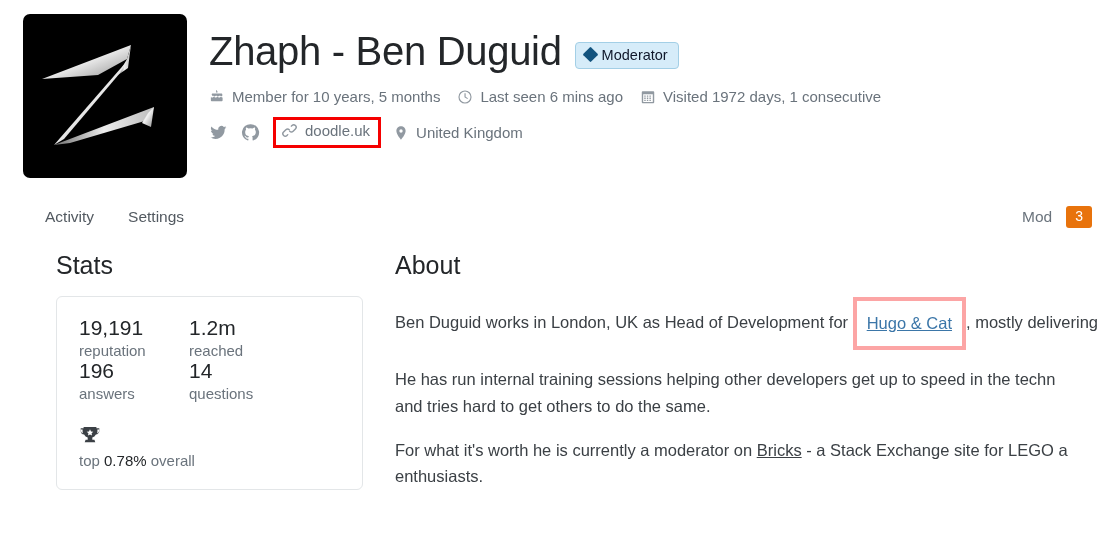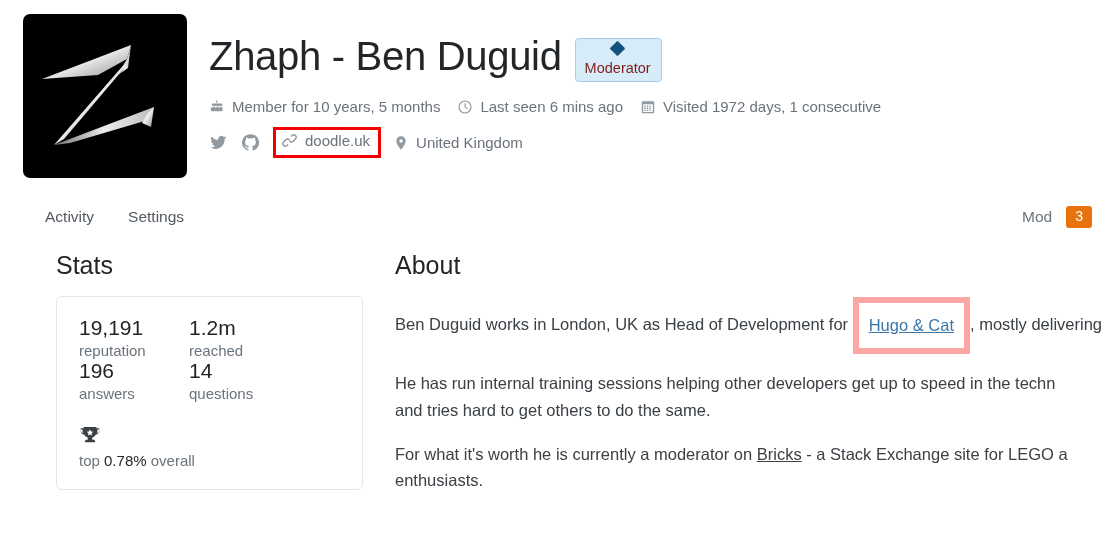--- a/index.html
+++ b/index.html
@@ -26,21 +26,21 @@
 
   .title-row { display: flex; align-items: center; gap: 13px; }
   .username {
     font-size: 40px; font-weight: 400; color: #232629;
     line-height: 1.05; letter-spacing: -0.3px; white-space: nowrap;
   }
   .mod-badge {
     display: inline-flex; align-items: center; gap: 6px;
     background: #d6ecf9; border: 1px solid #a3cfe6;
     border-radius: 4px; padding: 4px 10px 5px 9px;
-    font-size: 14.5px; color: #7f1d1d; margin-top: 8px; flex-direction: column;
+    font-size: 14.5px; color: #0f172a; margin-top: 8px;
   }
   .mod-badge .diamond {
     width: 11px; height: 11px; background: #12537e;
     transform: rotate(45deg); display: inline-block;
     border-radius: 1px;
   }
 
   .meta-row {
     display: flex; align-items: center; flex-wrap: nowrap;
     margin-top: 16px; font-size: 15px; color: #6a737c;
@@ -97,21 +97,21 @@
   .stats-foot .txt { font-size: 15px; color: #6a737c; margin-top: 7px; }
   .stats-foot .txt b { color: #232629; font-weight: 400; }
 
   .about-p {
     font-size: 16.5px; line-height: 1.62; color: #3b4045;
     margin: 0 0 17px 0; white-space: nowrap;
   }
   a.lnk { color: #3b76a8; text-decoration: underline; }
   a.lnk.dark { color: #3b4045; }
   .hl-inline {
-    border: 6px solid #fca5a5; padding: 9px 10px 10px;
+    border: 4px solid #fca5a5; padding: 9px 10px 10px;
     display: inline-block; position: relative; top: 1px;
   }
 </style>
 </head>
 <body>
 
 <div class="page">
 
   <div class="header">
 

